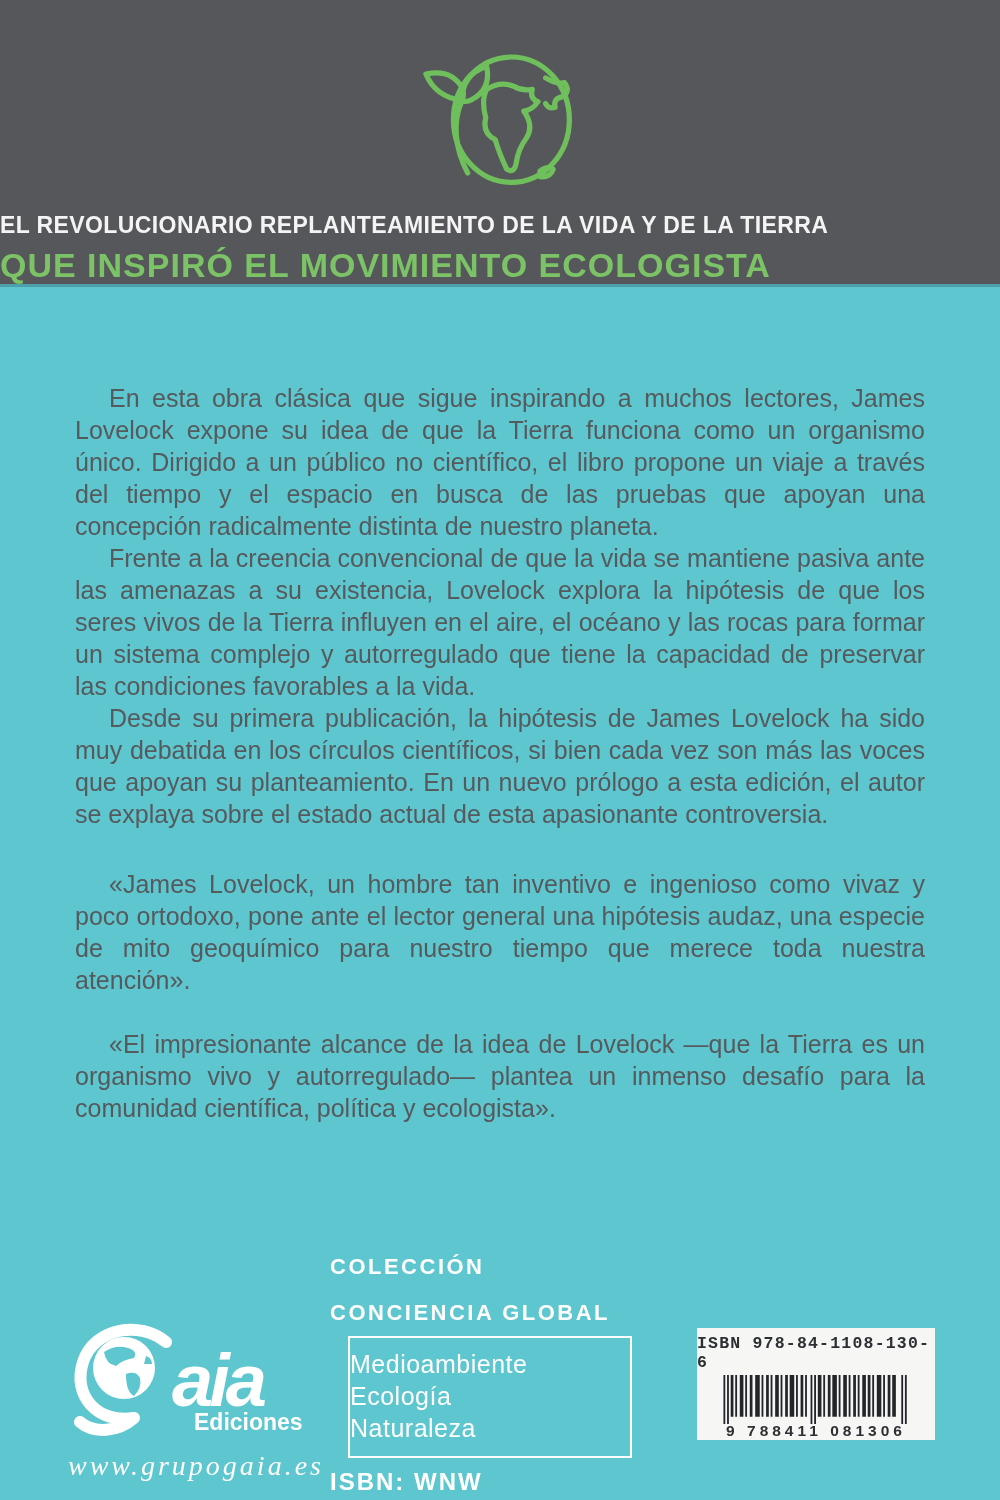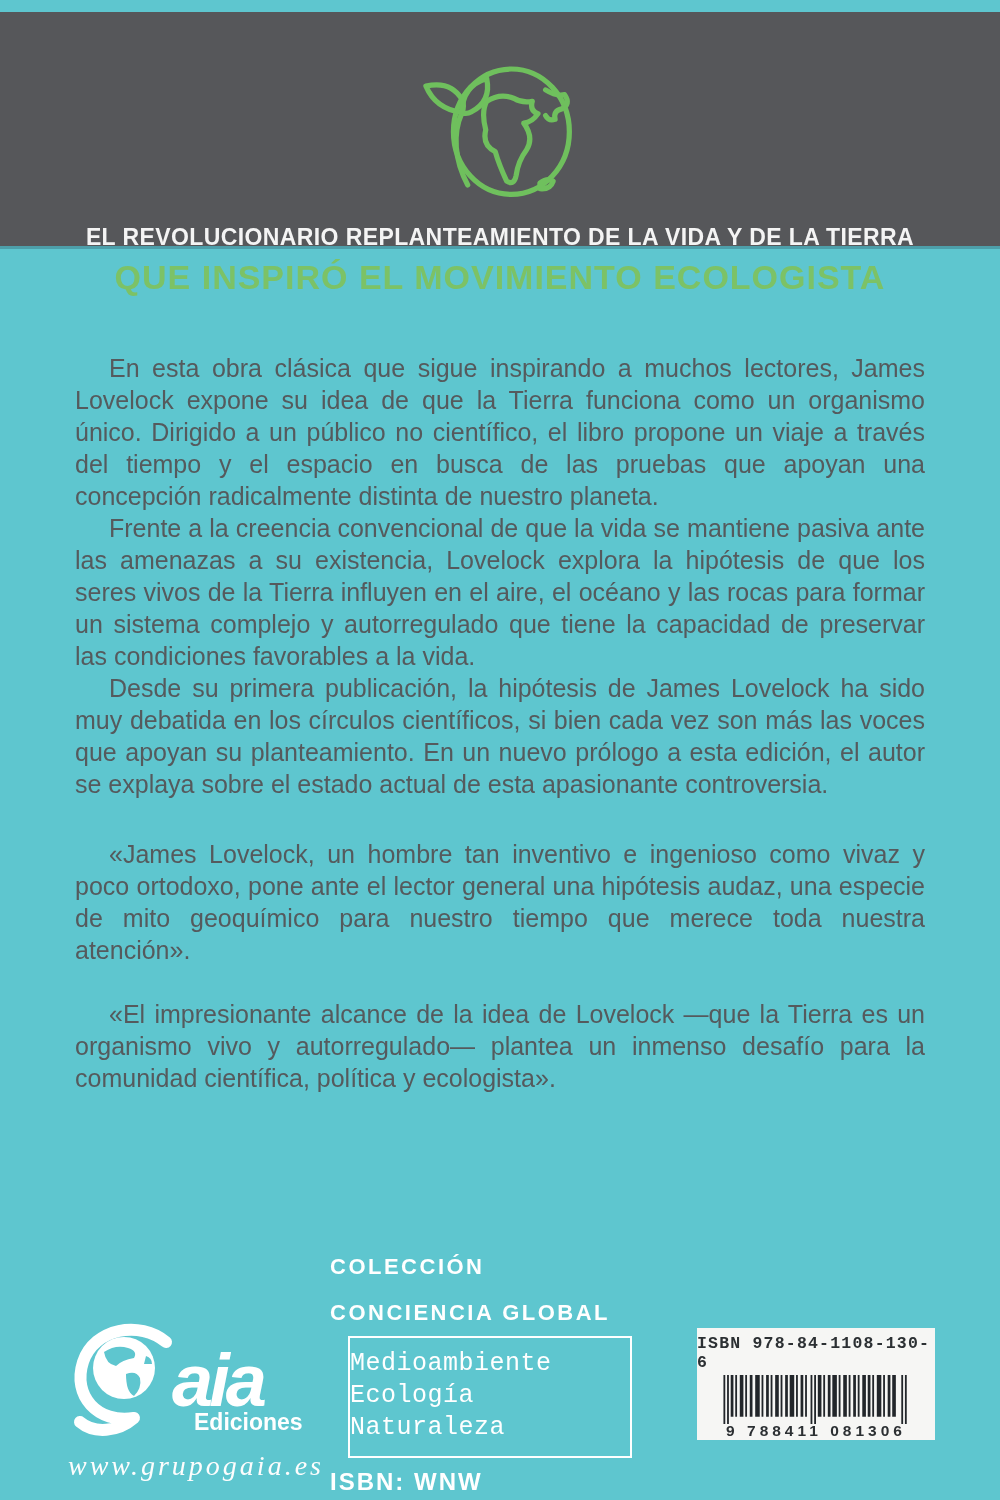--- a/index.html
+++ b/index.html
@@ -8,42 +8,42 @@
 
   .cover{
     position:relative;
     width:1000px; height:1500px;
     background:#5ec6cf;
     overflow:hidden;
   }
 
   
   .header{
-    position:absolute; top:12px; left:0;
-    width:1000px; height:237px;
+    position:absolute; top:0; left:0;
+    width:1000px; height:287px;
     background:#56575a;
     border-bottom:3px solid #4d9faa;
-    text-align:center;
+    text-align:left;
   }
   .globe-wrap{
     position:absolute; top:28px; left:0; width:1000px;
     display:flex; justify-content:center;
   }
   .tagline1{
     position:absolute; top:212px; left:0; width:1000px;
     color:#f4f4f4; font-weight:bold; font-size:23px; letter-spacing:.4px;
   }
   .tagline2{
     position:absolute; top:246px; left:0; width:1000px;
     color:#7cc266; font-weight:bold; font-size:34px; letter-spacing:1px;
   }
 
   
   .bodytext{
-    position:absolute; top:310px; left:0;
+    position:absolute; top:340px; left:0;
     width:1000px;
     padding:42px 75px 0 75px;
     color:#555a5d;
     font-size:25px; line-height:32px;
     text-align:justify;
   }
   .bodytext p{ text-indent:34px; }
   .quote{ margin-top:38px; }
   .attr1{
     margin-top:8px;
@@ -74,21 +74,20 @@
     color:#ffffff; 
   }
   .collection .c1,.collection .c2{
     font-weight:bold; font-size:22px; letter-spacing:2.5px;
   }
   .collection .c2{ margin-top:20px; }
   .topics-box{
     width:284px; margin:10px auto 0 auto;
     border:2px solid #ffffff;
     padding:10px 0 12px 0;
-    font-family:Liberation Mono, monospace;
   }
   .topics-box div{ font-size:25px; line-height:32px; letter-spacing:.5px; }
   .thema{ margin-top:10px; font-weight:bold; font-size:24px; letter-spacing:2px; }
 
   .isbn-box{
     position:absolute; left:697px; top:1328px;
     width:238px; height:112px;
     background:#f6f6f4;
     display:flex; flex-direction:column; align-items:center;
     padding-top:6px;

